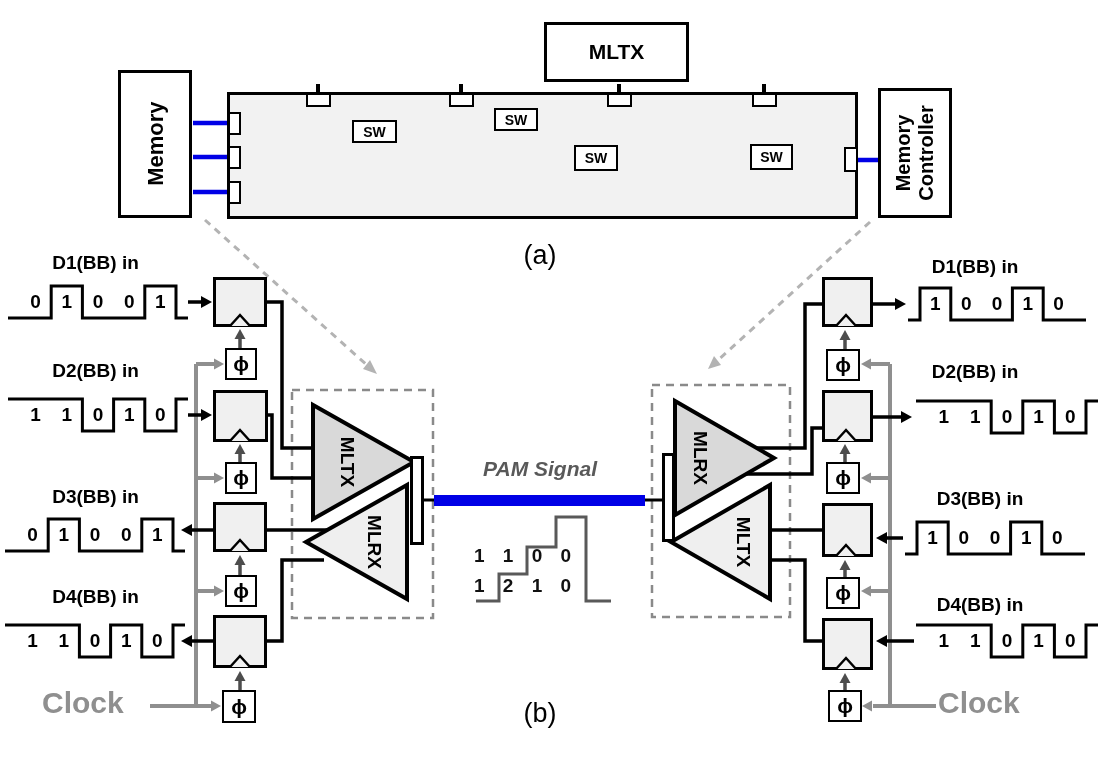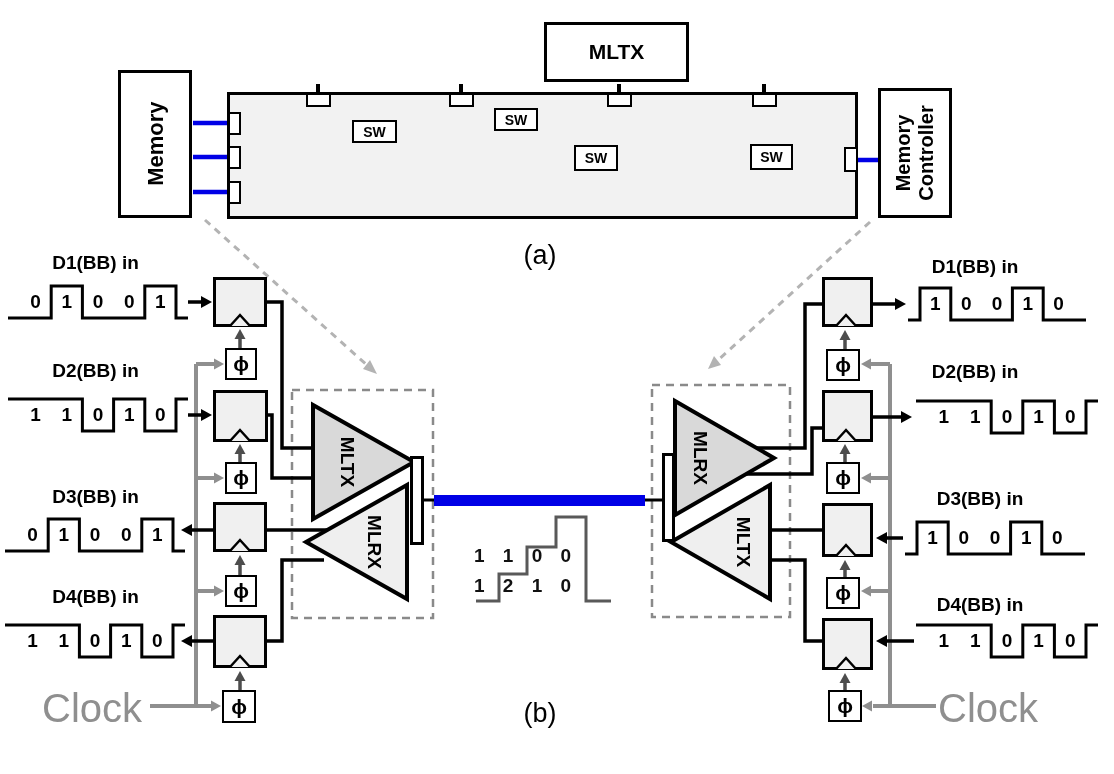--- a/index.html
+++ b/index.html
@@ -16,21 +16,21 @@
          font-size:14px;z-index:2;}
   .port{position:absolute;box-sizing:border-box;border:2.5px solid #000;background:#fff;z-index:2;}
   .ff{position:absolute;box-sizing:border-box;border:3px solid #000;background:#f0f0f0;z-index:2;}
   .phi{position:absolute;box-sizing:border-box;border:2.5px solid #000;background:#fff;
        display:flex;align-items:center;justify-content:center;font-size:21px;font-weight:bold;z-index:2;}
   .comb{position:absolute;box-sizing:border-box;border:3px solid #000;background:#fff;z-index:2;}
   .vtext{transform:rotate(-90deg);white-space:normal;line-height:1.15;}
   .trilabel{position:absolute;width:120px;height:24px;display:flex;align-items:center;justify-content:center;
             font-weight:bold;font-size:19px;transform:rotate(90deg);z-index:2;color:#000;}
   .siglabel{position:absolute;font-weight:bold;font-size:19px;color:#000;text-align:center;z-index:2;}
-  .clocklabel{position:absolute;font-weight:normal;font-size:40px;color:#8f8f8f;z-index:2;}
+  .clocklabel{position:absolute;font-weight:bold;font-size:30px;color:#8f8f8f;z-index:2;}
   .panlabel{position:absolute;font-size:27px;color:#000;text-align:center;z-index:2;}
   .pamlabel{position:absolute;font-weight:bold;font-style:italic;font-size:21px;color:#595959;
             text-align:center;z-index:2;}
   .pamrow{position:absolute;font-weight:bold;font-size:19px;color:#111;word-spacing:13px;z-index:2;}
   .wave{position:absolute;z-index:2;}
   .wave svg{position:absolute;left:0;top:0;}
   .wave .bit{position:absolute;top:50%;transform:translate(-50%,-50%);font-weight:bold;
              font-size:19px;color:#000;}
 </style>
 </head>
@@ -260,20 +260,21 @@
     </div>
 
   <div class="trilabel" style="left:287px;top:450px;">MLTX</div>
   <div class="trilabel" style="left:314px;top:530px;">MLRX</div>
   <div class="trilabel" style="left:640px;top:446px;">MLRX</div>
   <div class="trilabel" style="left:683px;top:530px;">MLTX</div>
 
   <div class="comb" style="left:410px;top:456px;width:14px;height:89px;"></div>
   <div class="comb" style="left:662px;top:453px;width:13px;height:89px;"></div>
 
+  <div class="pamlabel" style="left:455px;top:457px;width:170px;">PAM Signal</div>
   <div class="pamrow" style="left:474px;top:545px;">1 1 0 0</div>
   <div class="pamrow" style="left:474px;top:575px;">1 2 1 0</div>
 
   <div class="ff" style="left:822px;top:277px;width:51px;height:50px;"></div>
   <div class="ff" style="left:822px;top:390px;width:51px;height:52px;"></div>
   <div class="ff" style="left:822px;top:503px;width:51px;height:54px;"></div>
   <div class="ff" style="left:822px;top:618px;width:51px;height:52px;"></div>
   <div class="phi" style="left:826px;top:349px;width:34px;height:32px;">
     <span>ϕ</span>
     </div>

